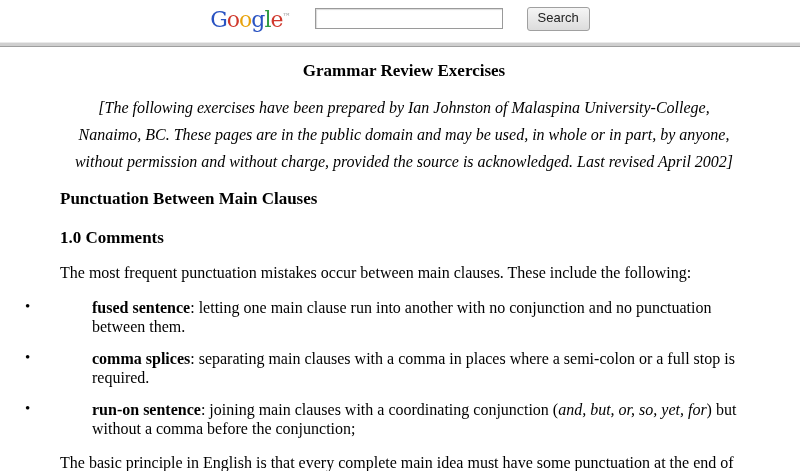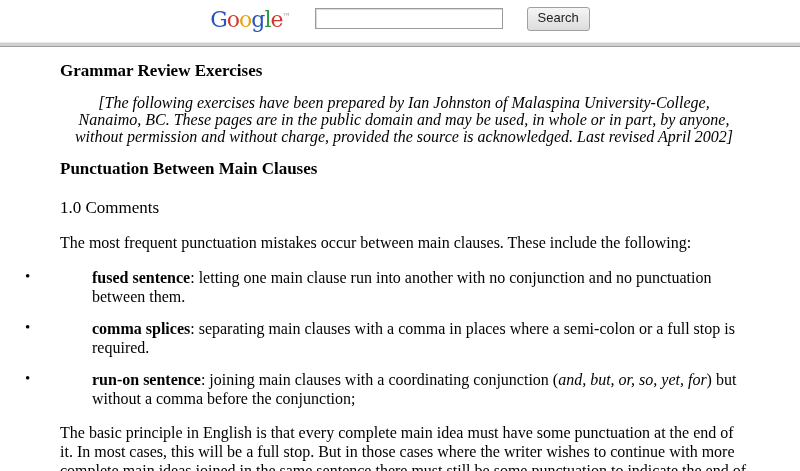--- a/index.html
+++ b/index.html
@@ -34,29 +34,29 @@
     padding:2px 10px 5px;cursor:pointer;
   }
   
   .divider{
     height:3px;background:#cfcfcf;border-top:1px solid #e9e9e9;
     border-bottom:1px solid #9e9e9e;margin-top:6px;
   }
   
   .content{padding:0 52px 0 60px;font-size:16px;line-height:19px;}
   .doc-title{
-    font-size:17px;font-weight:bold;margin:14px 0 10px;line-height:20px;
+    text-align:center;font-size:17px;font-weight:bold;margin:14px 0 10px;line-height:20px;
   }
   .attribution{
-    font-style:italic;text-align:center;margin:13px 12px 8px;line-height:17px;font-family:Liberation Serif, serif;
+    font-style:italic;text-align:center;margin:13px 12px 8px;line-height:27px;font-family:Liberation Serif, serif;
   }
   .doc-subtitle{
     text-align:left;font-size:17px;font-weight:bold;margin:14px 0 0;line-height:20px;
   }
-  .section-heading{font-size:17px;font-weight:normal;margin:19px 0 8px;line-height:20px;}
+  .section-heading{font-size:17px;font-weight:bold;margin:19px 0 8px;line-height:20px;}
   p{margin:15px 0 0;}
   ul.points{margin:16px 0 0;padding:0 0 0 32px;list-style:none;}
   ul.points li{position:relative;margin:0 0 13px;}
   ul.points li:last-child{margin-bottom:0;}
   ul.points li::before{
     content:"\2022";position:absolute;left:-67px;top:-1px;font-size:15px;
   }
   b{font-weight:bold;}
   i{font-style:italic;}
 </style>

